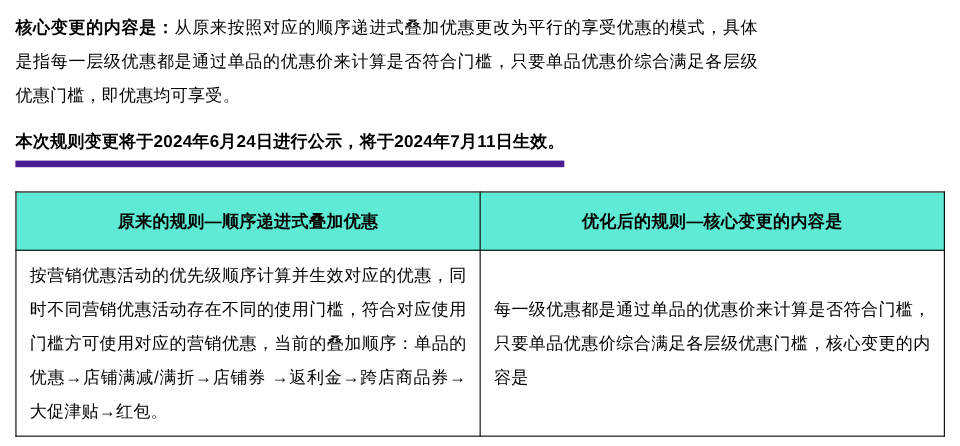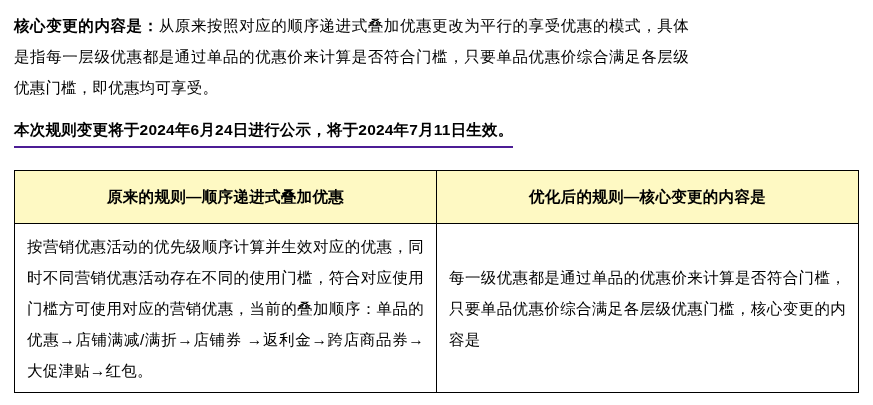--- a/index.html
+++ b/index.html
@@ -31,39 +31,39 @@
   }
   .para .lead {
     font-weight: bold;
   }
   .notice {
     font-size: 15.5px;
     line-height: 30px;
     font-weight: bold;
     margin: 6px 0 0 0;
     display: inline-block;
-    border-bottom: 2px solid #4c1d95;
+    border-bottom: 6px solid #4c1d95;
     padding-bottom: 1px;
     letter-spacing: 0.2px;
   }
   .table-wrap {
     margin-top: 22px;
   }
   table.rules {
     border-collapse: collapse;
     width: 845px;
     table-layout: fixed;
   }
   table.rules th,
   table.rules td {
     border: 1px solid #000000;
     vertical-align: middle;
   }
   table.rules th {
-    background: #fef9c3;
+    background: #5eead4;
     color: #000000;
     font-size: 15.5px;
     font-weight: bold;
     text-align: center;
     height: 44px;
     padding: 4px 8px;
     letter-spacing: 0.3px;
   }
   table.rules td {
     font-size: 15.5px;

